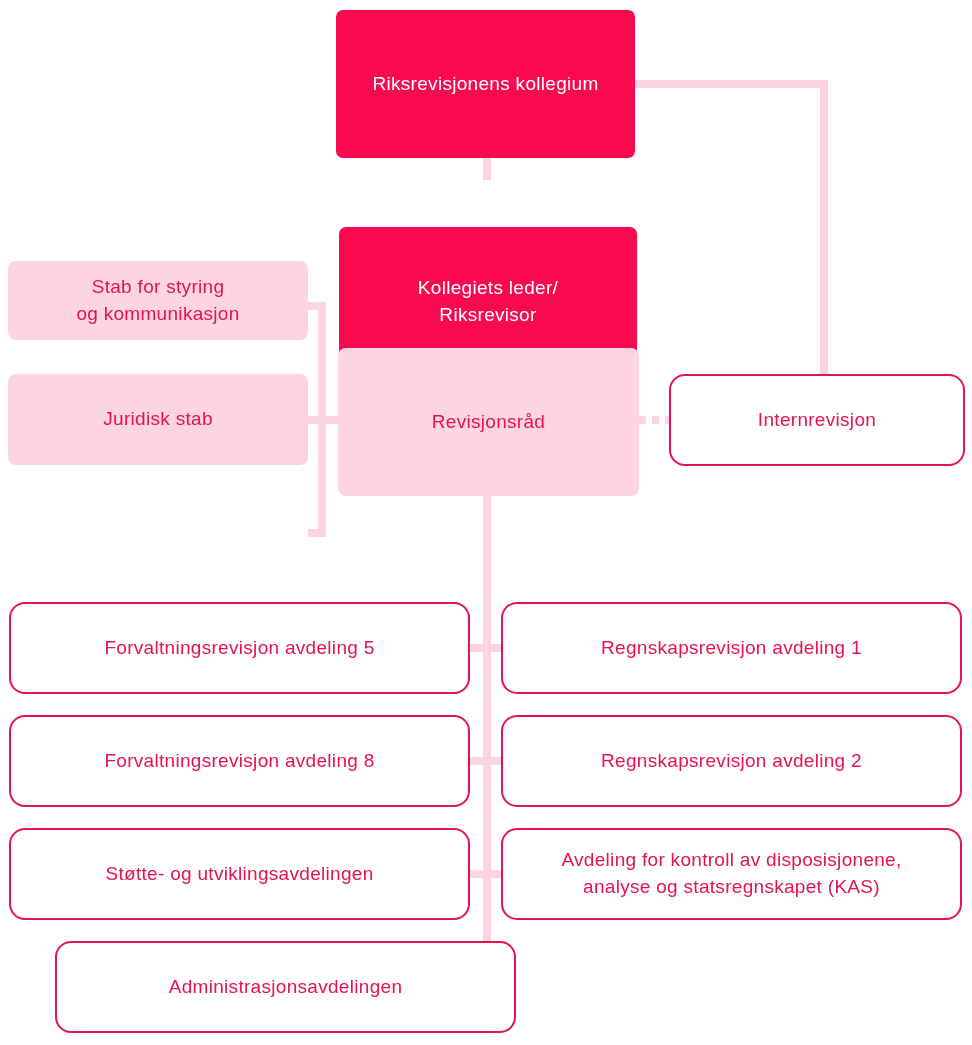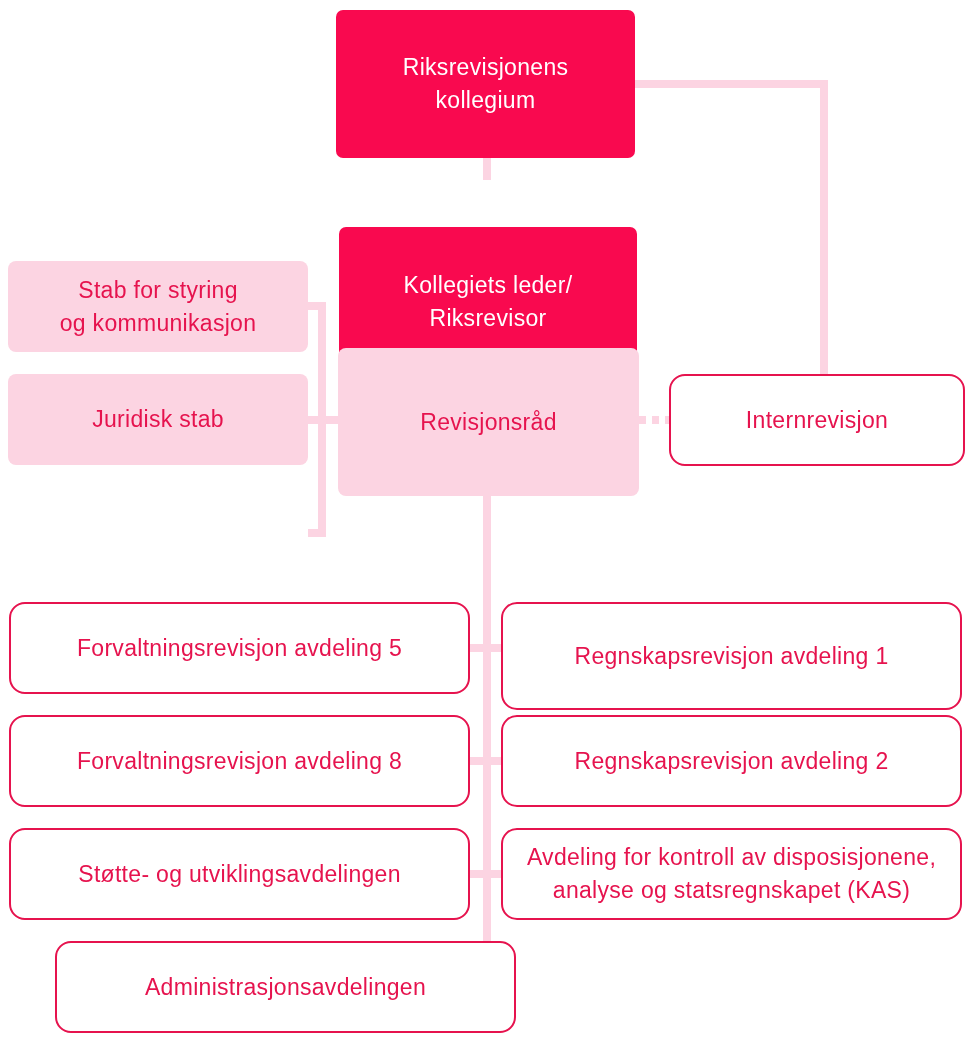--- a/index.html
+++ b/index.html
@@ -21,21 +21,21 @@
   .node {
     position: absolute;
     display: flex;
     align-items: center;
     justify-content: center;
     box-sizing: border-box;
     text-align: center;
   }
   .node .lbl {
     white-space: pre-line;
-    font-size: 23px;
+    font-size: 19px;
     line-height: 1.42;
     letter-spacing: 0.3px;
     padding: 0 14px;
   }
   .node.accent {
     background: var(--accent);
     border-radius: 7px;
     color: #ffffff;
   }
   .node.light {
@@ -90,42 +90,42 @@
   </div>
 
   <div class="node light" style="left:338px; top:348px; width:301px; height:148px;">
     <span class="lbl">Revisjonsråd</span>
   </div>
 
   <div class="node outline" style="left:669px; top:374px; width:296px; height:92px;">
     <span class="lbl">Internrevisjon</span>
   </div>
 
-  <div class="node light" style="left:8px; top:261px; width:300px; height:91px;">
+  <div class="node light" style="left:8px; top:261px; width:300px; height:79px;">
     <span class="lbl">Stab for styring
 og kommunikasjon</span>
   </div>
   <div class="node light" style="left:8px; top:374px; width:300px; height:91px;">
     <span class="lbl">Juridisk stab</span>
   </div>
 
   <div class="node outline" style="left:9px; top:602px; width:461px; height:92px;">
     <span class="lbl">Forvaltningsrevisjon avdeling 5</span>
   </div>
   <div class="node outline" style="left:9px; top:715px; width:461px; height:92px;">
     <span class="lbl">Forvaltningsrevisjon avdeling 8</span>
   </div>
   <div class="node outline" style="left:9px; top:828px; width:461px; height:92px;">
     <span class="lbl">Støtte- og utviklingsavdelingen</span>
   </div>
   <div class="node outline" style="left:9px; top:941px; width:461px; height:92px;margin-left:46px;">
     <span class="lbl">Administrasjonsavdelingen</span>
   </div>
 
-  <div class="node outline" style="left:501px; top:602px; width:461px; height:108px;">
+  <div class="node outline" style="left:501px; top:602px; width:461px; height:92px;">
     <span class="lbl">Regnskapsrevisjon avdeling 1</span>
   </div>
   <div class="node outline" style="left:501px; top:715px; width:461px; height:92px;">
     <span class="lbl">Regnskapsrevisjon avdeling 2</span>
   </div>
   <div class="node outline" style="left:501px; top:828px; width:461px; height:92px;">
     <span class="lbl">Avdeling for kontroll av disposisjonene,
 analyse og statsregnskapet (KAS)</span>
   </div>
 

